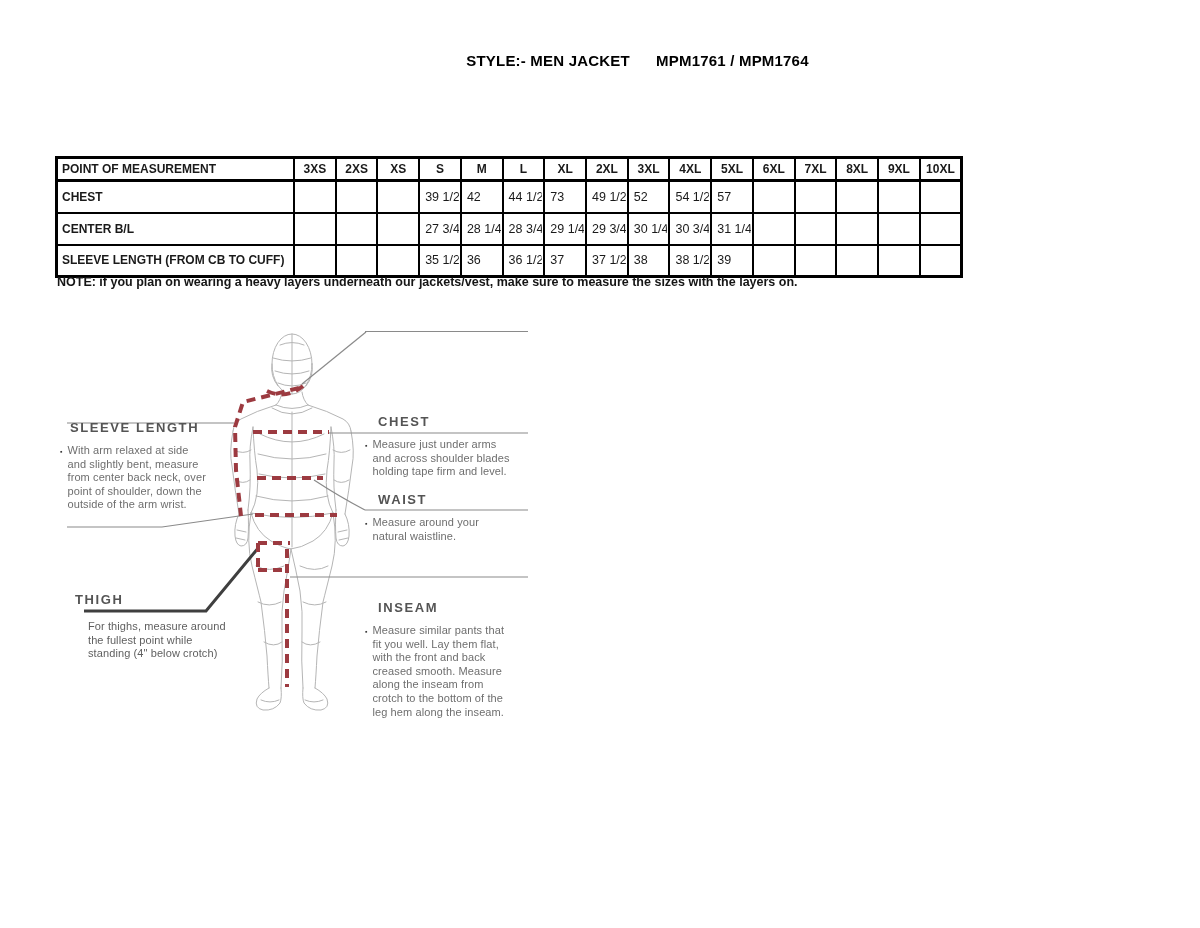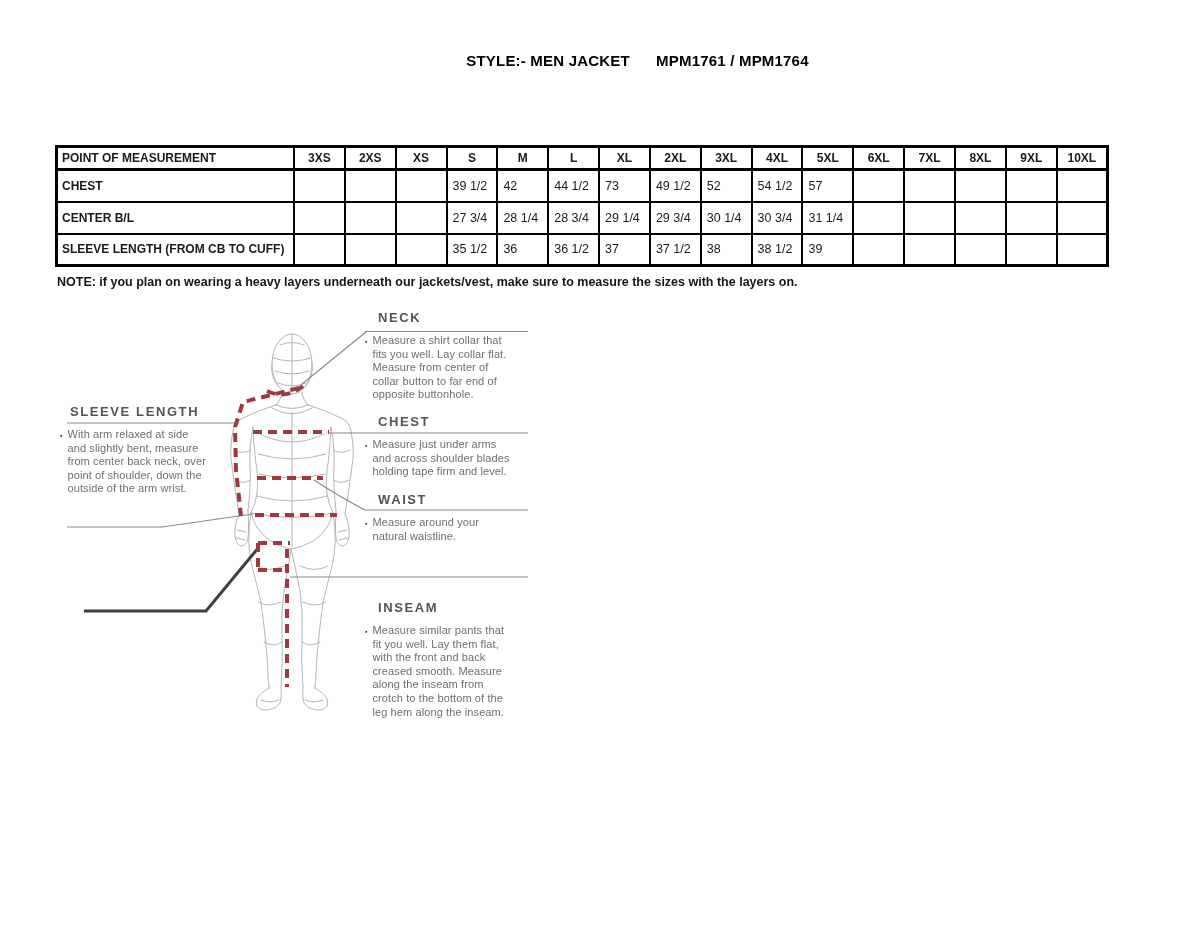--- a/index.html
+++ b/index.html
@@ -6,21 +6,21 @@
   .page {
     position:relative; width:1200px; height:928px; background:#ffffff;
     font-family:"Liberation Sans", sans-serif; color:#1a1a1a; overflow:hidden;
   }
   .doc-title {
     position:absolute; top:52px; left:75px; width:1125px; text-align:center;
     font-size:15px; font-weight:bold; letter-spacing:0.2px; white-space:pre; color:#000000;
   }
   
   #size-table {
-    position:absolute; left:55px; top:145px; width:1054px;
+    position:absolute; left:55px; top:156px; width:908px;
     border-collapse:collapse; table-layout:fixed; border:3px solid #000;
   }
   #size-table th, #size-table td {
     border:2px solid #000; padding:0 0 0 4px; vertical-align:middle;
     font-size:12px; overflow:hidden; white-space:nowrap;
   }
   #size-table thead tr { height:23px; }
   #size-table tbody tr { height:32px; }
   #size-table thead th { border-bottom:3px solid #000; }
   #size-table th:first-child, #size-table td:first-child { width:231px; text-align:left; }
@@ -40,21 +40,21 @@
     color:#545454; line-height:16px;
   }
   .sec .sec-body { display:flex; gap:5px; margin-top:8px; }
   .sec .bullet { font-size:7px; line-height:10px; margin-top:3px; color:#3c3c3c; flex:0 0 auto; }
   .sec .sec-text {
     font-size:11px; line-height:13.6px; color:#6e6e6e; white-space:pre-line; letter-spacing:0.1px;
   }
   .sec-right { left:365px; }
   .sec-right h3 { margin-left:13px; }
   .sec-left  { left:60px; }
-  .sec-left h3 { margin-left:10px; }
+  .sec-left h3 { margin-left:10px;margin-top:16px; }
   #sec-neck   { top:310px; }
   #sec-chest  { top:414px; }
   #sec-waist  { top:492px; }
   #sec-inseam { top:558px;margin-top:42px; }
   #sec-sleeve { top:404px; width:180px; }
   #sec-thigh  { top:592px; left:75px; width:190px; }
   #sec-seat   { top:508px; }
   #sec-thigh .sec-text { margin-left:13px; color:#5f5f5f; }
   #sec-thigh .sec-body { margin-top:12px; }
 </style>
@@ -221,31 +221,20 @@
       <path d="M217,91 Q236,100 253,86"></path>
       <path d="M249,88 L193,102 L185,127 L186,170 L191,216"></path>
       <path d="M203,132 H279"></path>
       <path d="M207,178 H273"></path>
       <path d="M205,215 H287"></path>
       <path d="M208,243 H240 M208,243 V271 M208,270 H236"></path>
       <path d="M237,249 V387"></path>
     </g>
   </svg>
 
-  <div class="sec sec-right" id="sec-neck">
-    <h3>NECK</h3>
-    <div class="sec-body">
-      <span class="bullet">▪</span>
-      <span class="sec-text">Measure a shirt collar that
-fits you well. Lay collar flat.
-Measure from center of
-collar button to far end of
-opposite buttonhole.</span>
-    </div>
-  </div>
   <div class="sec sec-right" id="sec-chest">
     <h3>CHEST</h3>
     <div class="sec-body">
       <span class="bullet">▪</span>
       <span class="sec-text">Measure just under arms
 and across shoulder blades
 holding tape firm and level.</span>
     </div>
   </div>
   <div class="sec sec-right" id="sec-waist">
@@ -274,14 +263,22 @@
     <h3>SLEEVE LENGTH</h3>
     <div class="sec-body">
       <span class="bullet">▪</span>
       <span class="sec-text">With arm relaxed at side
 and slightly bent, measure
 from center back neck, over
 point of shoulder, down the
 outside of the arm wrist.</span>
     </div>
   </div>
+  <div class="sec" id="sec-thigh">
+    <h3>THIGH</h3>
+    <div class="sec-body">
+      <span class="sec-text">For thighs, measure around
+the fullest point while
+standing (4" below crotch)</span>
+    </div>
+  </div>
 
 </div>
 
 </body></html>

